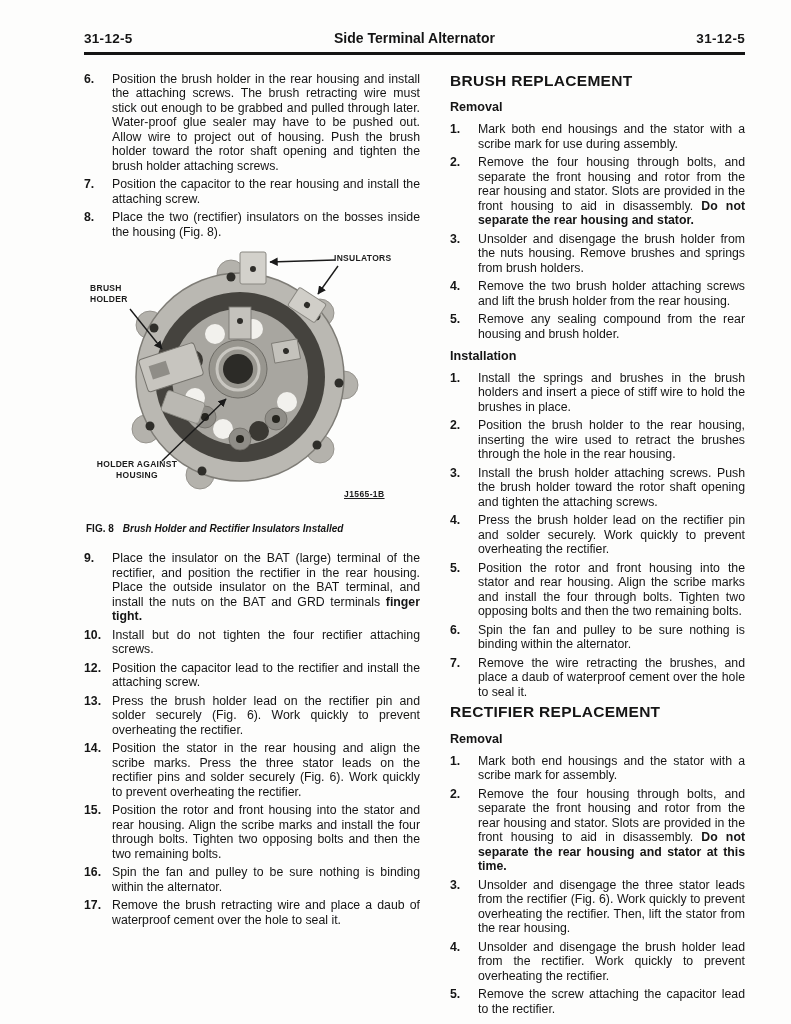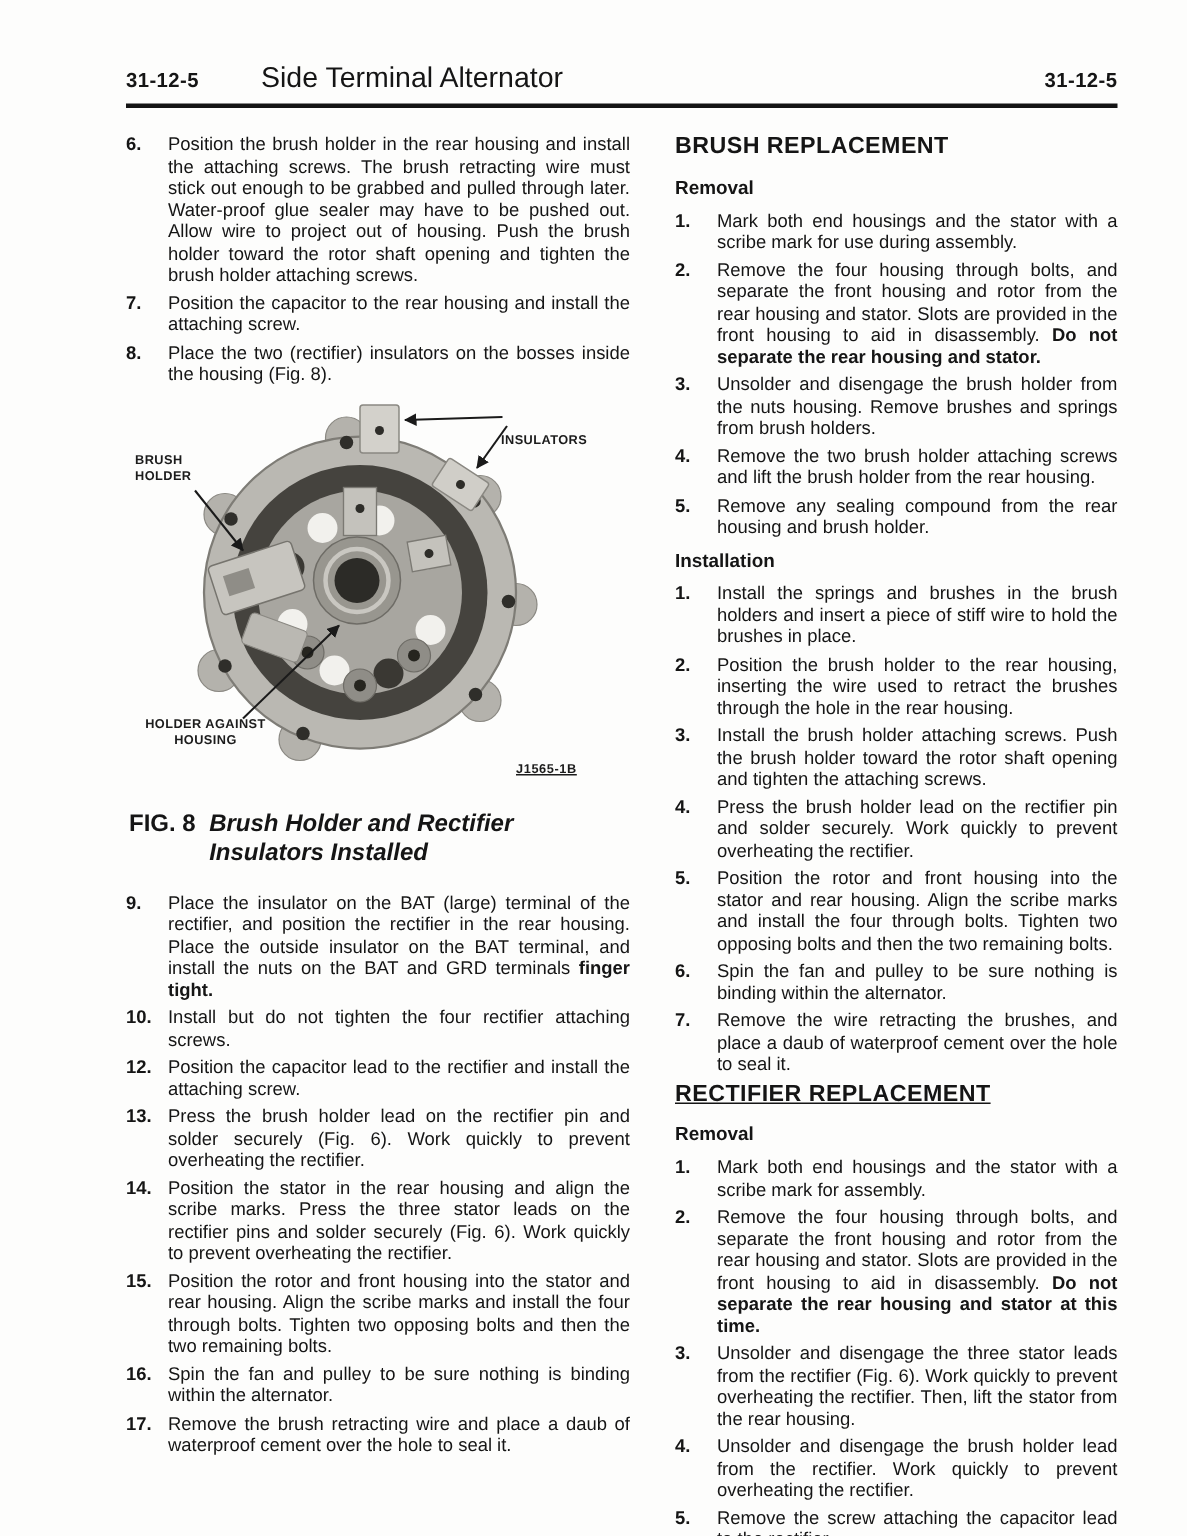--- a/index.html
+++ b/index.html
@@ -1,48 +1,48 @@
 <!DOCTYPE html>
 <html><head>
 <meta charset="utf-8">
 <style>
   html,body{margin:0;padding:0;}
   body{
     width:791px;height:1024px;background:#fdfdfc;color:#151515;
     font-family:"Liberation Sans",sans-serif;font-size:12.3px;line-height:1.18;
     -webkit-font-smoothing:antialiased;
   }
-  .page{box-sizing:border-box;width:791px;height:1024px;padding:42px 46px 0 84px;background:#fdfdfc;}
+  .page{box-sizing:border-box;width:791px;height:1024px;padding:30px 46px 0 84px;background:#fdfdfc;}
   
   .hdr{display:flex;align-items:baseline;border-bottom:3px solid #141414;padding-bottom:5px;}
   .hnum{font-weight:bold;font-size:13.5px;letter-spacing:.3px;width:90px;}
   .hnum.right{text-align:right;}
-  .htitle{flex:1;text-align:left;font-size:19px;font-weight:400;}
+  .htitle{flex:1;text-align:center;font-size:14px;font-weight:700;}
   
   .cols{display:flex;gap:30px;margin-top:17px;}
   .col-left{width:336px;flex:none;}
   .col-right{width:295px;flex:none;}
   
   .item{display:flex;margin-bottom:4px;}
   .inum{flex:0 0 28px;font-weight:600;}
   .itext{flex:1;text-align:justify;}
   .itext b{font-weight:bold;}
   
   h2.sec{font-size:15.5px;font-weight:bold;letter-spacing:.3px;margin:0 0 10px 0;}
-  h2.sec.mt{text-decoration:underline;}
+  h2.sec.mt{}
   h3.sub{font-size:12.6px;font-weight:bold;margin:8px 0 7px 0;}
   
   .figure{position:relative;width:330px;height:268px;margin:8px 0 2px 4px;}
   .figure svg{position:absolute;left:0;top:0;}
   .flabel{position:absolute;font-weight:bold;font-size:8.5px;line-height:1.25;letter-spacing:.3px;color:#1c1c1c;}
-  .flabel.insulators{left:246px;top:23px;width:72px;}
+  .flabel.insulators{left:246px;top:6px;width:72px;}
   .flabel.brush{left:2px;top:36px;width:50px;}
   .flabel.press{left:2px;top:212px;width:94px;text-align:center;}
   .flabel.photoid{left:256px;top:242px;width:66px;letter-spacing:.4px;text-decoration:underline;}
-  .caption{display:flex;gap:9px;font-weight:bold;font-size:16px;margin:8px 0 16px 2px;}
+  .caption{display:flex;gap:9px;font-weight:bold;font-size:10px;margin:8px 0 16px 2px;}
   .cap-fig{flex:none;}
   .cap-text{width:248px;font-style:italic;}
 </style>
 </head>
 <body>
 
 <div class="page">
 
   <div class="hdr">
     <span class="hnum">31-12-5</span>

